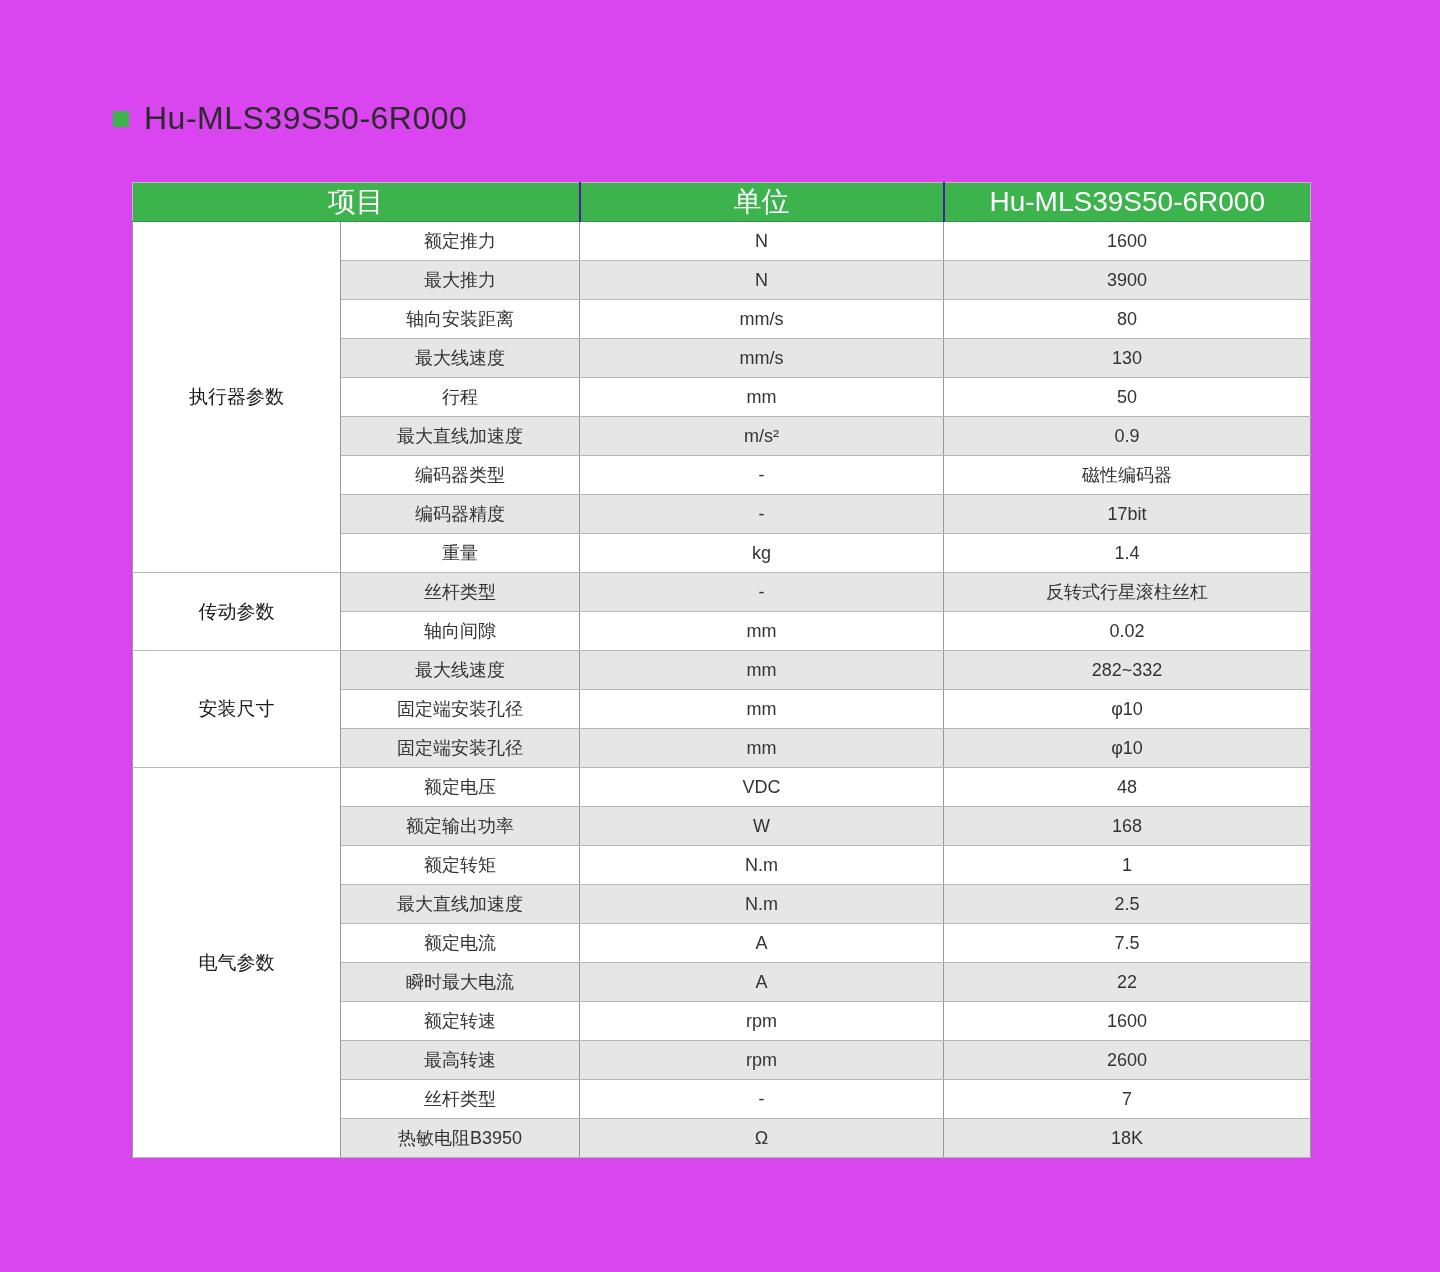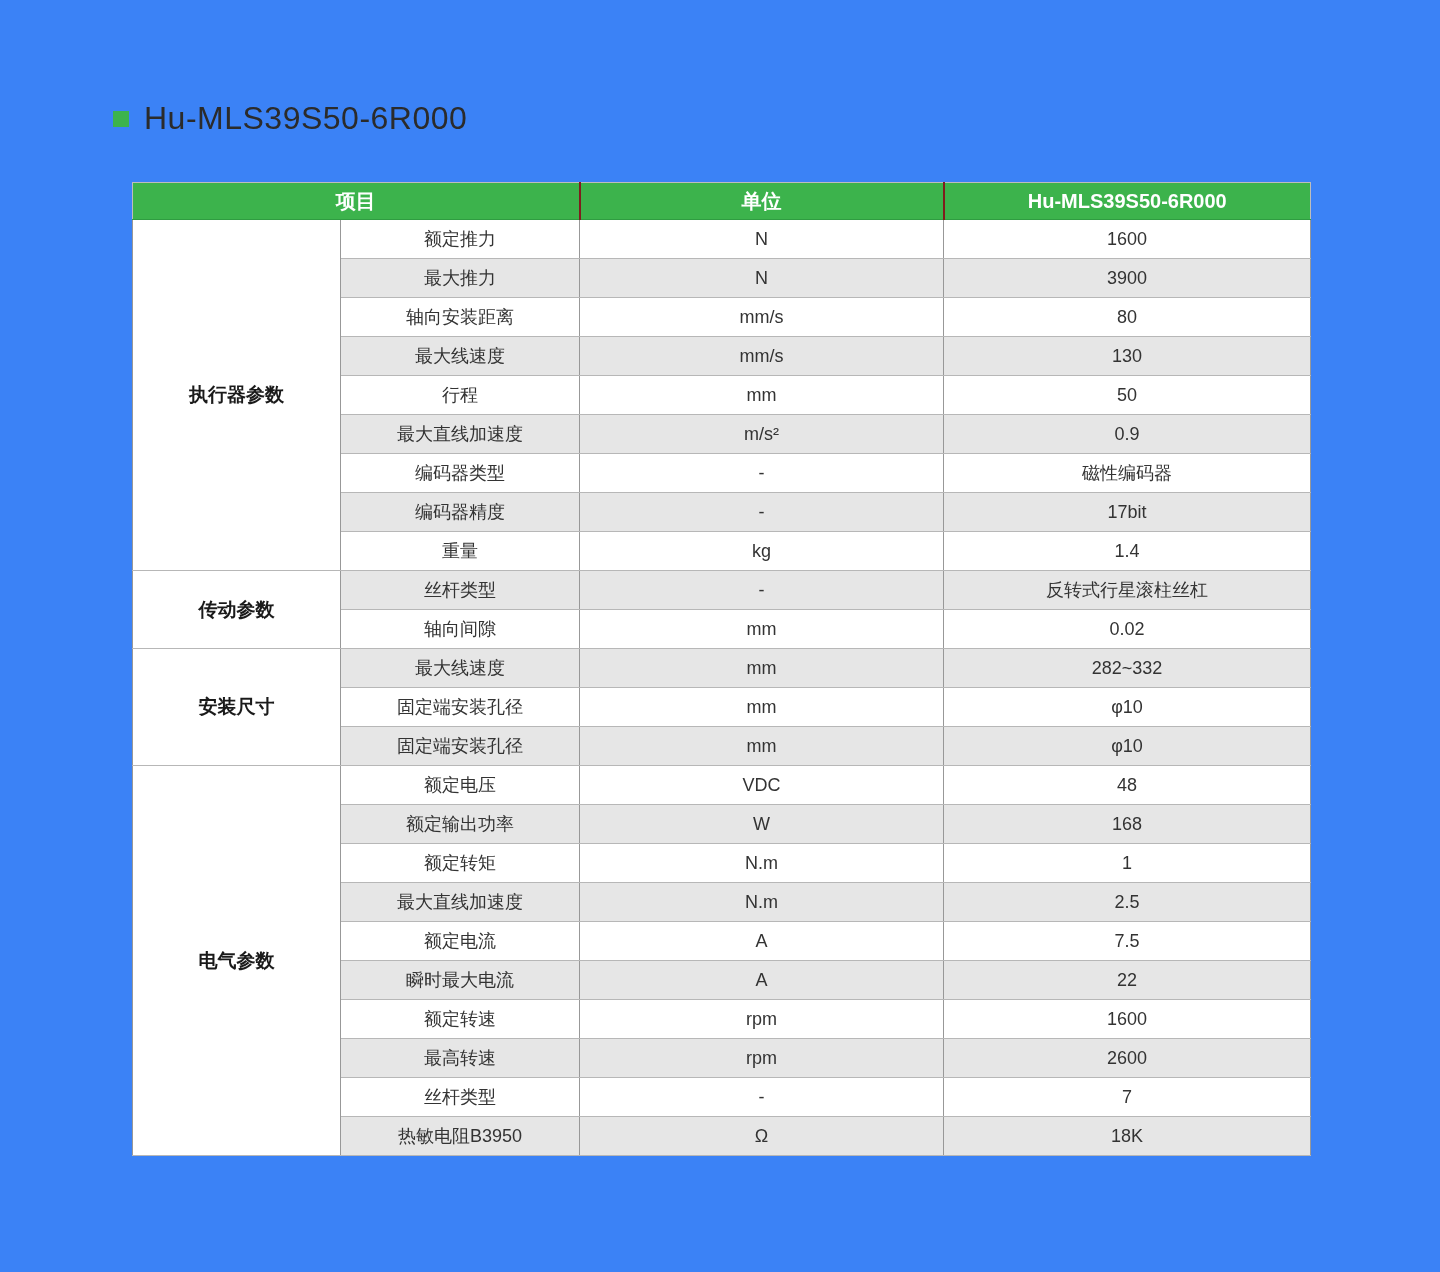--- a/index.html
+++ b/index.html
@@ -5,21 +5,21 @@
   html, body {
     margin: 0;
     padding: 0;
     background: #ffffff;
     font-family: "Liberation Sans", "DejaVu Sans", sans-serif;
   }
   .page {
     position: relative;
     width: 1440px;
     height: 1272px;
-    background: #3b82f6;
+    background: #d946ef;
     overflow: hidden;
   }
   .title-row {
     position: absolute;
     left: 113px;
     top: 100px;
     display: flex;
     align-items: center;
   }
   .title-bullet {
@@ -41,31 +41,31 @@
     left: 132px;
     top: 182px;
     width: 1178px;
     border-collapse: collapse;
     table-layout: fixed;
     border: 1px solid #bdbdbd;
   }
   .spec-table thead th {
     background: var(--accent-green, #3cb34c);
     color: #ffffff;
-    font-size: 20px;
-    font-weight: bold;
+    font-size: 28px;
+    font-weight: normal;
     height: 36px;
     padding: 0;
     text-align: center;
     vertical-align: middle;
     border: none;
     border-bottom: 1px solid #2f9c41;
   }
   .spec-table thead th + th {
-    border-left: 2px solid #7f1d1d;
+    border-left: 2px solid #4c1d95;
   }
   .spec-table tbody td {
     height: 38px;
     padding: 0 6px;
     text-align: center;
     vertical-align: middle;
     font-size: 18px;
     color: #333333;
     background: #ffffff;
     border-top: 1px solid #b7b7b7;
@@ -74,21 +74,21 @@
     border-right: 1px solid #989898;
     white-space: nowrap;
     overflow: hidden;
   }
   .spec-table tbody tr.alt td {
     background: var(--row-alt, #e6e6e6);
   }
   .spec-table tbody td.group-cell {
     background: #ffffff !important;
     font-size: 19px;
-    font-weight: bold;
+    font-weight: normal;
     color: #1a1a1a;
   }
 </style>
 </head>
 <body>
 
 <div class="page">
 
   <div class="title-row">
     <span class="title-bullet"></span>

